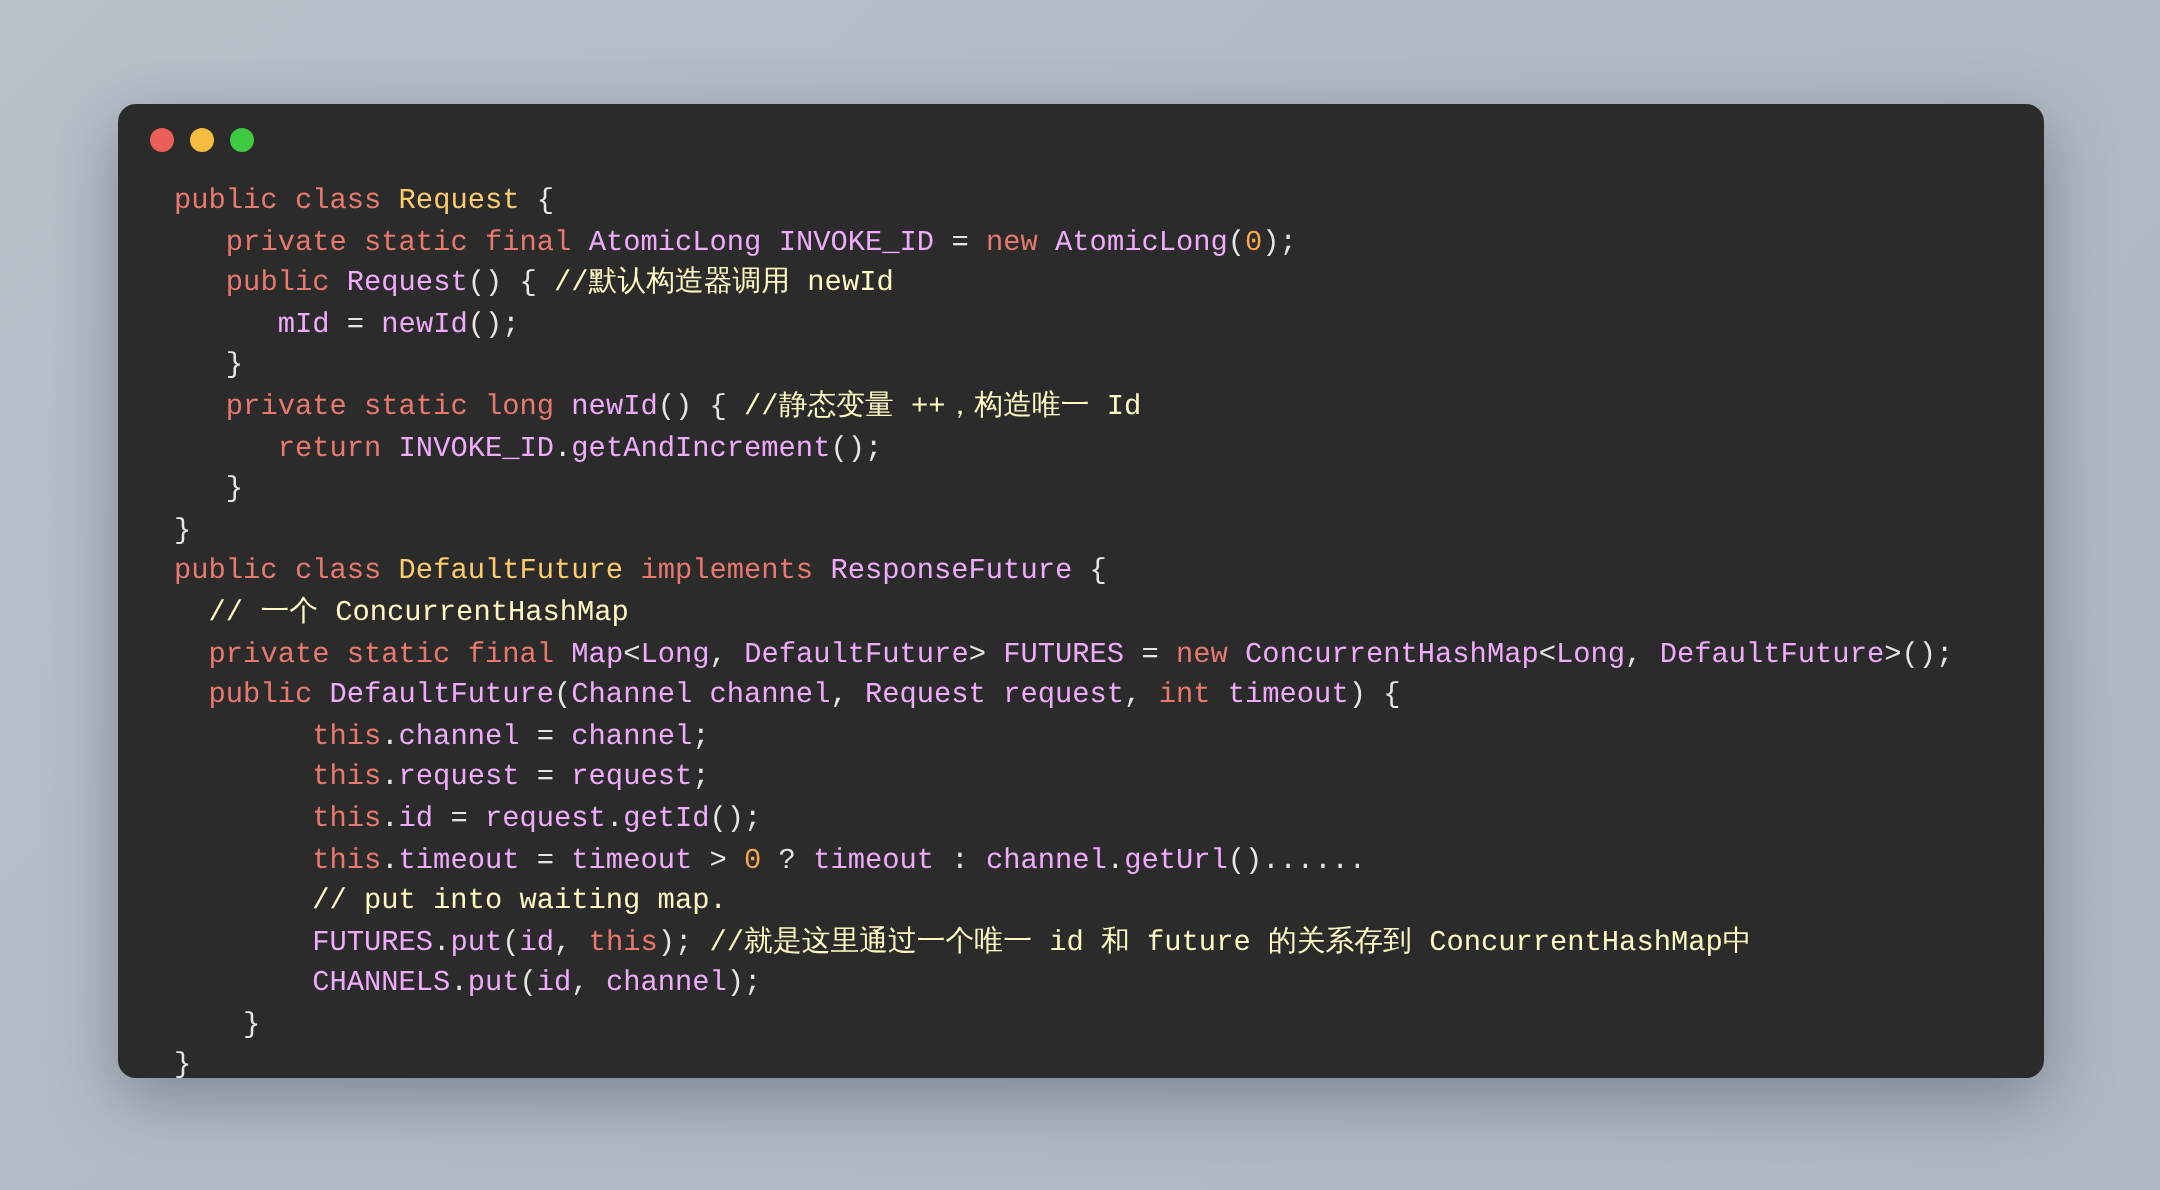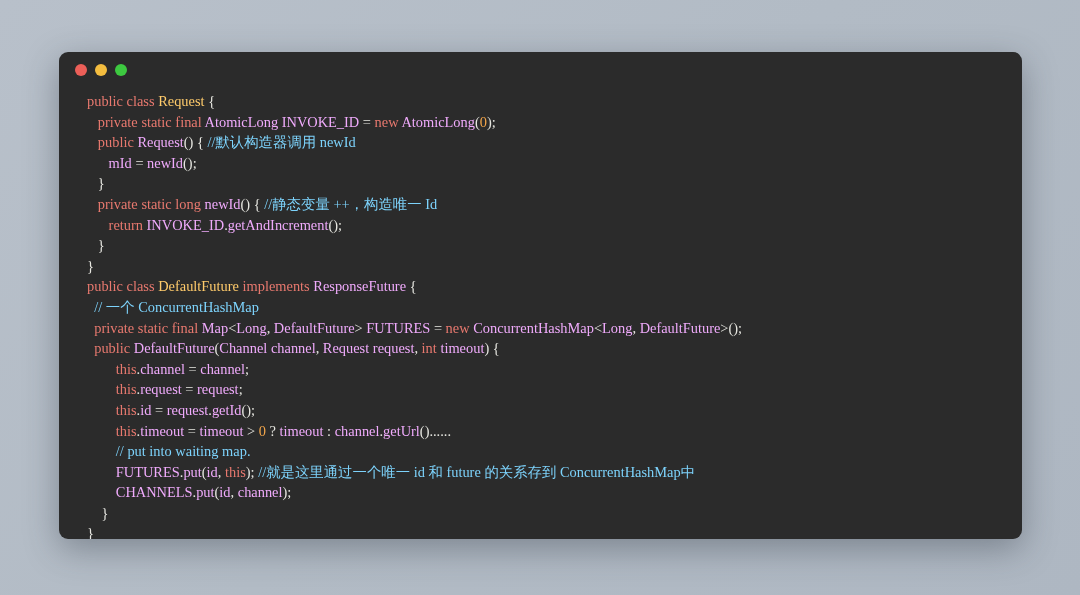--- a/index.html
+++ b/index.html
@@ -50,37 +50,37 @@
     height: 12px;
     border-radius: 50%;
     display: block;
   }
   .dot.red    { background: #ec5f58; }
   .dot.yellow { background: #f4bd3f; }
   .dot.green  { background: #3dc940; }
 
   .code {
     padding: 4px 0 0 28px;
-    font-family: Liberation Serif, serif;
+    font-family: Liberation Mono, monospace;
     font-size: 14.4px;
     line-height: 20.6px;
     white-space: pre;
     color: #d8d8d2;
     letter-spacing: 0px;
   }
   .line {
     white-space: pre;
     min-height: 20.6px;
   }
   
   .t-kw   { color: #e8796f; }      
   .t-cls  { color: #ffcb6b; }      
   .t-type { color: #f0abfc; }
   .t-plain{ color: #e6e6e0; }      
-  .t-cmt  { color: #7dd3fc; }      
+  .t-cmt  { color: #fef9c3; }      
   .t-num  { color: #f6a84b; }
 </style>
 </head>
 <body>
 
 <div class="page">
 
   <div class="window">
 
     <div class="titlebar">

